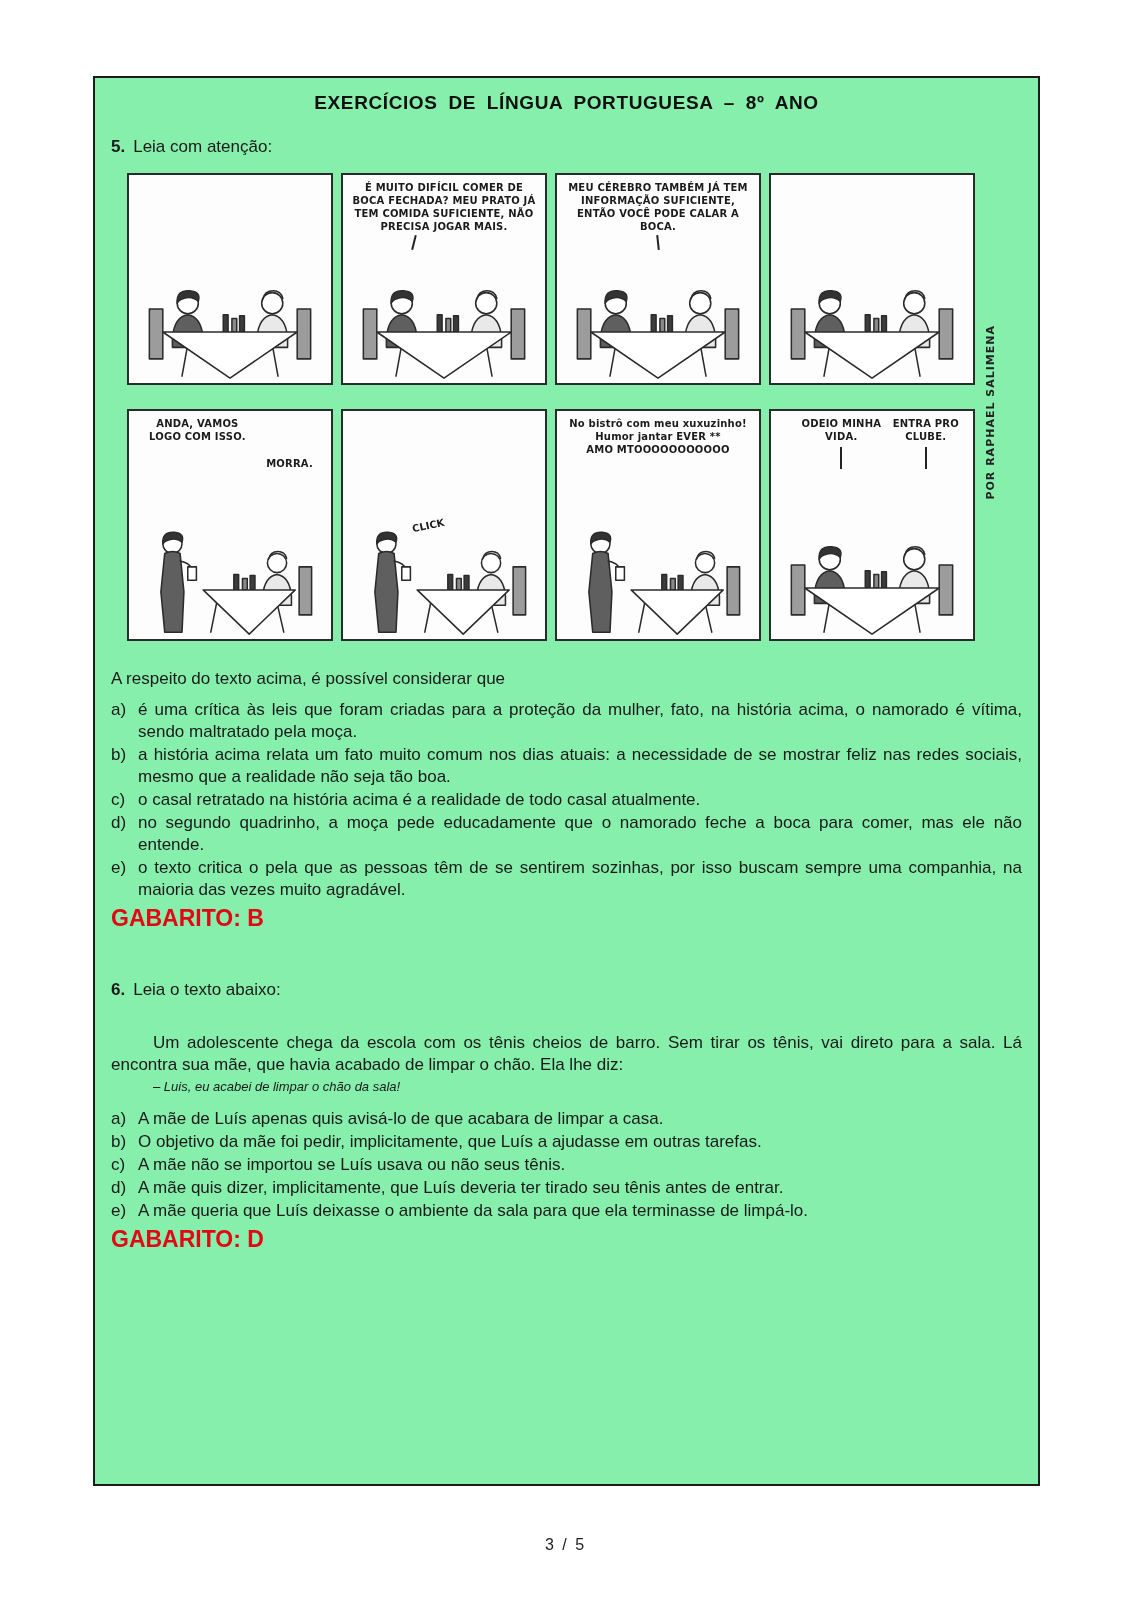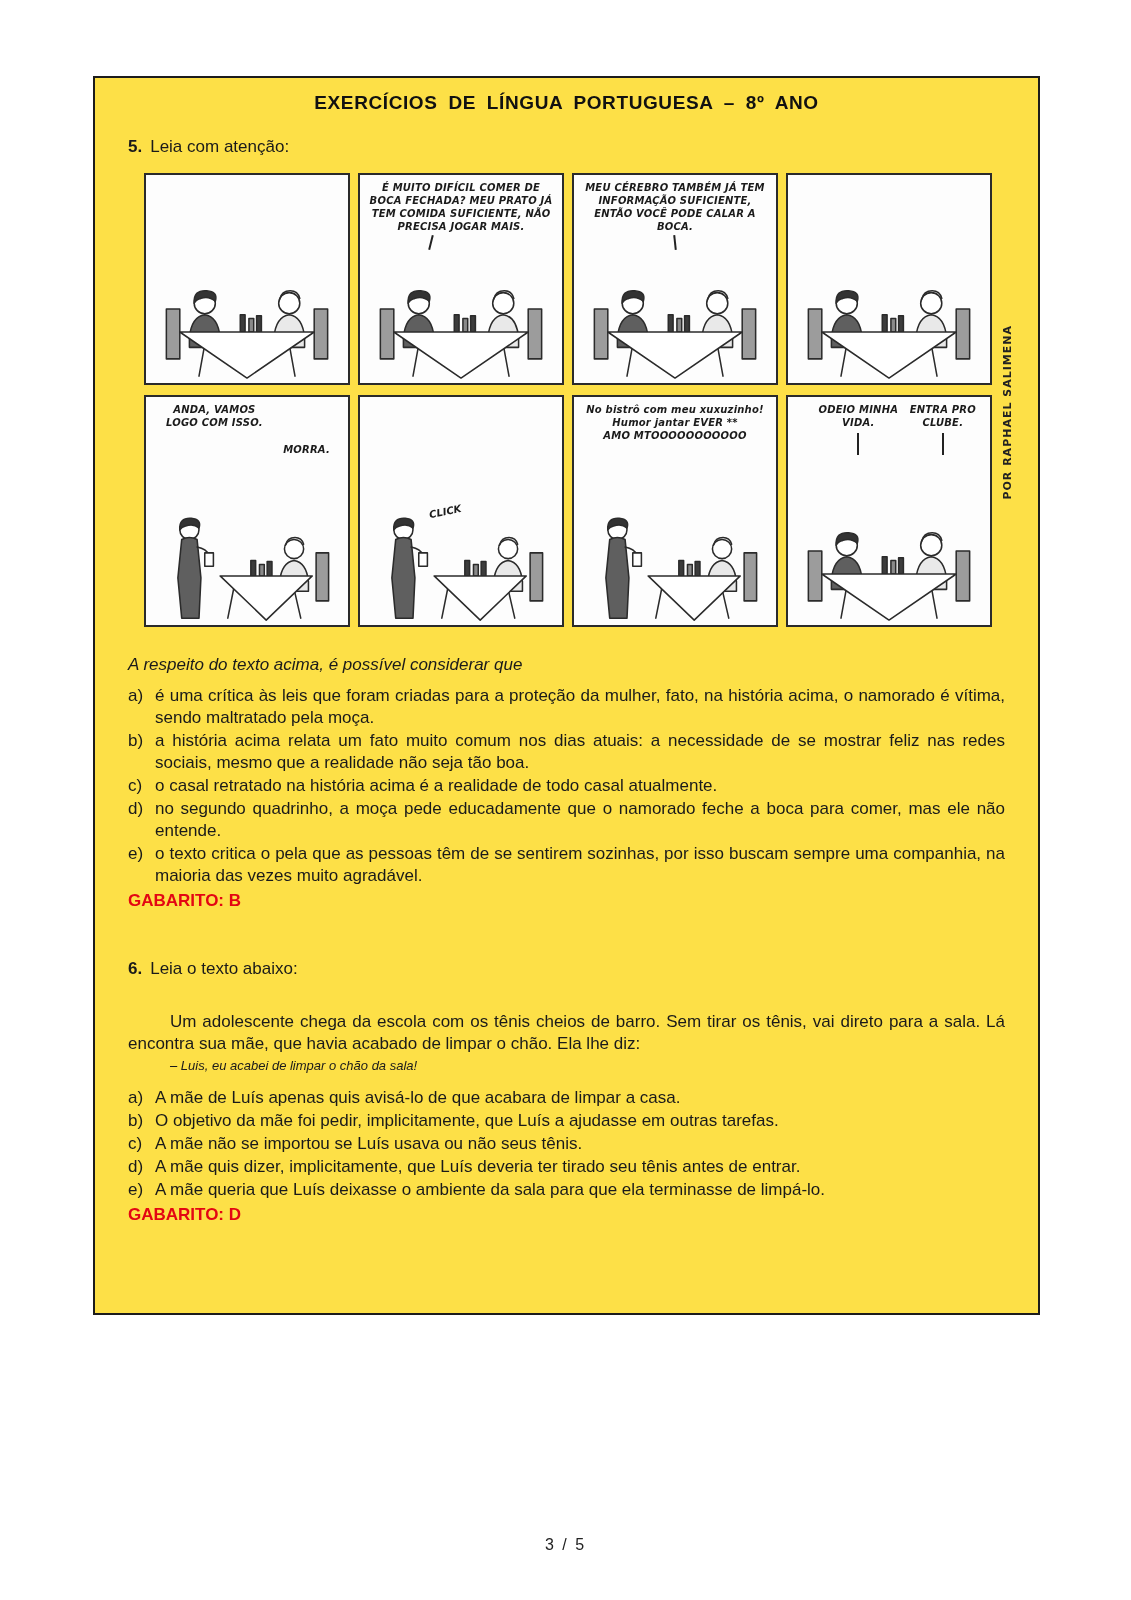--- a/index.html
+++ b/index.html
@@ -7,24 +7,24 @@
   body {
     width: 1131px; height: 1600px;
     font-family: "Liberation Sans", sans-serif;
     color: #1a1a1a;
     position: relative;
   }
   .page { width: 1131px; height: 1600px; position: relative; background: #fff; overflow: hidden; }
 
   .content-box {
     position: absolute; left: 93px; top: 76px;
-    width: 947px; height: 1239px;
+    width: 947px; height: 1410px;
     border: 2px solid #1c1c1c;
-    padding: 0 33px;
-    background: #fde047;
+    padding: 0 16px;
+    background: #86efac;
   }
 
   .title {
     margin-top: 14px;
     text-align: center;
     font-size: 19px; font-weight: bold;
     letter-spacing: .6px; word-spacing: 5px;
     color: #111;
   }
 
@@ -33,22 +33,21 @@
   .q-head.q6 { margin-top: 48px; }
 
   .humor-label { margin-top: 22px; font-size: 18px; color: #2e2e2e; }
 
   
   .comic { position: relative; width: 848px; margin: 16px 0 0 16px; }
   .comic-grid {
     display: grid;
     grid-template-columns: repeat(4, 206px);
     grid-template-rows: 212px 232px;
-    gap: 10px 8px;
-    font-style: italic;
+    gap: 24px 8px;
   }
   .panel {
     border: 2px solid #2b2b2b;
     background: #fdfdfd;
     position: relative;
     display: flex; flex-direction: column;
     padding: 6px 5px 3px 5px;
     overflow: hidden;
   }
   .caption {
@@ -77,27 +76,27 @@
     transform: rotate(-12deg); color: #1b1b1b;
   }
   .credit {
     position: absolute; right: -22px; top: 152px;
     writing-mode: vertical-rl; transform: rotate(180deg);
     font-family: "DejaVu Sans", sans-serif;
     font-size: 11px; font-weight: bold; letter-spacing: 1px; color: #222;
   }
 
   
-  .statement { margin-top: 28px; font-size: 17px; font-style: italic; }
+  .statement { margin-top: 28px; font-size: 17px; }
   .statement.q6s { margin-top: 30px; }
   .options { margin-top: 10px; }
   .option { display: flex; font-size: 17px; line-height: 22px; margin-bottom: 1px; }
   .option .letter { width: 27px; flex: 0 0 27px; }
   .option .opt-text { flex: 1; text-align: justify; }
-  .gabarito { margin-top: 4px; font-size: 17px; font-weight: bold; color: #e30613; }
+  .gabarito { margin-top: 4px; font-size: 23px; font-weight: bold; color: #e30613; }
 
   .passage {
     margin-top: 32px; font-size: 17px; line-height: 22px;
     text-align: justify; text-indent: 42px;
   }
   .dialogue {
     font-size: 13px; line-height: 22px; font-style: italic;
     padding-left: 42px; margin-top: 0;
   }
 

